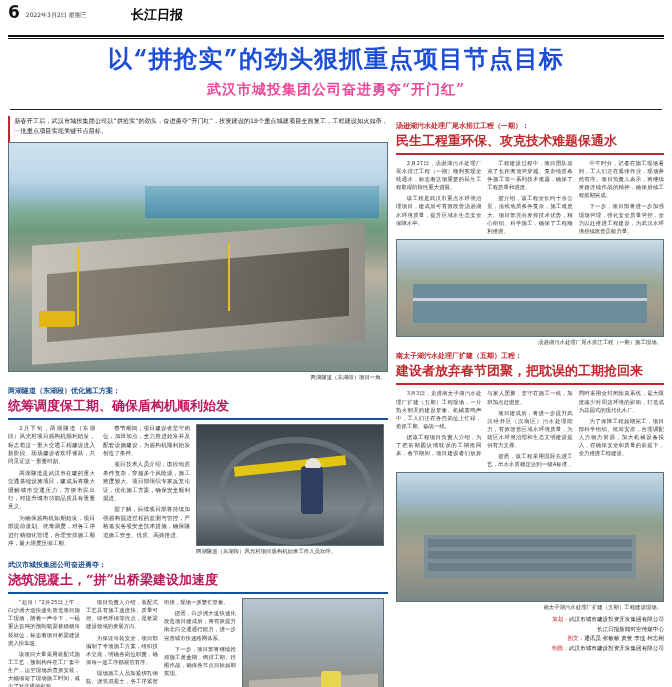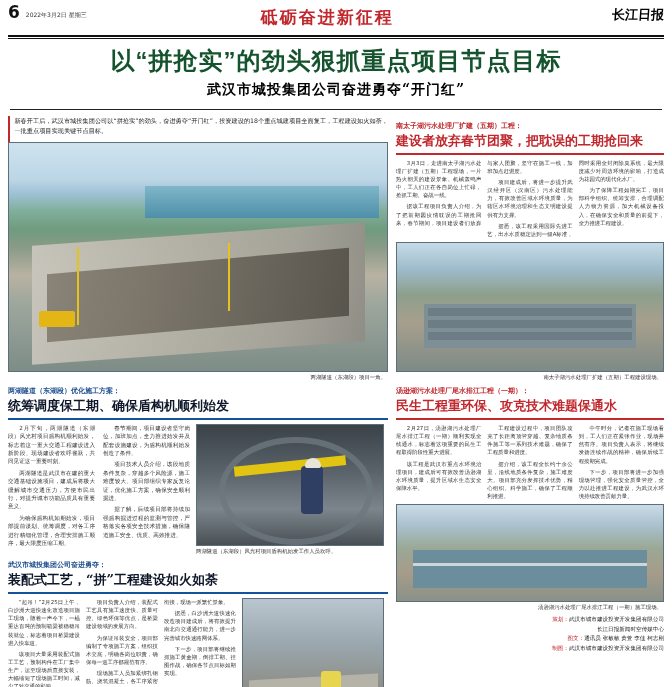--- a/index.html
+++ b/index.html
@@ -31,27 +31,27 @@
     display:inline-block;background:#ffffff;color:#000;
     transform:skewX(-4deg);
     font-size:13px;letter-spacing:0px;
   }
   .rule-top{height:2px;background:#111;margin:1px 0 0 0;}
   .rule-top2{height:1px;background:#111;margin-top:1px;}
 
   
   .headline-wrap{text-align:center;padding:8px 0 2px 0;}
   .headline{
-    font-family:Liberation Sans, sans-serif;
-    font-size:24px;font-weight:bold;letter-spacing:1px;color:#14532d;
+    font-family:Liberation Mono, monospace;
+    font-size:24px;font-weight:bold;letter-spacing:1px;color:#1d4ed8;
     line-height:1.15;
   }
   .subhead{
     font-family:"DejaVu Serif",serif;
-    font-size:14px;font-weight:bold;color:#000000;
+    font-size:14px;font-weight:bold;color:#ec4899;
     margin-top:6px;letter-spacing:1px;
   }
   .hr-thin{height:1px;background:#222;margin:8px 2px 6px 2px;}
 
   
   .cols{display:flex;gap:8px;}
   .col-left{width:380px;}
   .col-right{width:268px;}
 
   .lede{
@@ -66,21 +66,21 @@
   }
   .cap{font-size:5.4px;color:#333;text-align:right;padding:2px 2px 0 0;line-height:1.3;}
   .cap-left{text-align:left;}
 
   .sec-kicker{font-size:7px;color:#1e4f8f;font-weight:bold;margin:5px 0 2px 0;}
   .sec-kicker.red{color:#c0282d;}
   .sec-title{
     font-family:"DejaVu Serif",serif;font-weight:bold;font-size:13px;color:#111;
     line-height:1.25;margin:0 0 4px 0;
   }
-  .sec-title.blue{color:#0f172a;}
+  .sec-title.blue{color:#be185d;}
   .sec-title.red{color:#c0282d;}
   .underline-blue{height:2px;background:#14529c;margin-bottom:4px;}
   .underline-red{height:2px;background:#c0282d;margin-bottom:4px;}
 
   .body-2col{columns:2;column-gap:8px;font-size:5.6px;line-height:1.5;text-align:justify;color:#333;}
   .body-3col{columns:3;column-gap:6px;font-size:5.4px;line-height:1.5;text-align:justify;color:#333;}
   .body-2col p,.body-3col p,.body-1col p{margin:0 0 3px 0;text-indent:2em;}
 
   .credits{font-size:5.6px;line-height:1.7;color:#222;text-align:right;padding-top:4px;}
   .credits .lbl{color:#c0282d;}
@@ -149,21 +149,20 @@
   .ph-wide .sep{position:absolute;left:6%;top:60%;width:88%;height:3px;background:#cfd6d8;}
 </style>
 </head>
 <body>
 
 <div class="page">
 
   <div class="masthead">
     <div class="folio">6</div>
     <div class="folio-date">2022年3月2日  星期三</div>
-    <div class="banner-title">砥砺奋进新征程</div>
     <div class="nameplate">
       <span class="nameplate-inner">长江日报</span>
     </div>
   </div>
   <div class="rule-top"></div>
   <div class="rule-top2"></div>
 
   <div class="headline-wrap">
     <div class="headline">以“拼抢实”的劲头狠抓重点项目节点目标</div>
     <div class="subhead">武汉市城投集团公司奋进勇夺“开门红”</div>
@@ -211,21 +210,21 @@
               <div class="man"></div>
               <div class="helmet"></div>
             </div>
             <div class="cap cap-left">两湖隧道（东湖段）风光村项目盾构机始发工作人员欢呼。</div>
           </div>
         </div>
       </div>
 
       <div>
         <div class="sec-kicker">武汉市城投集团公司奋进勇夺：</div>
-        <div class="sec-title blue">装配式工艺，“拼”工程建设如火如荼</div>
+        <div class="sec-title blue">浇筑混凝土，“拼”出桥梁建设加速度</div>
         <div class="underline-blue"></div>
         <div style="display:flex;gap:6px;">
           <div style="width:228px;">
             <div class="body-3col">
               <p>“起吊！”2月25日上午，白沙洲大道快速化改造项目施工现场，随着一声令下，一榀重达百吨的预制箱梁被稳稳吊装就位，标志着项目桥梁建设进入快车道。</p>
               <p>该项目大量采用装配式施工工艺，预制构件在工厂集中生产，运至现场后直接安装，大幅缩短了现场施工时间，减少了对交通的影响。</p>
               <p>项目负责人介绍，装配式工艺具有施工速度快、质量可控、绿色环保等优点，是桥梁建设领域的发展方向。</p>
               <p>为保证吊装安全，项目部编制了专项施工方案，组织技术交底，明确各岗位职责，确保每一道工序都规范有序。</p>
               <p>现场施工人员加紧绑扎钢筋、浇筑混凝土，各工序紧密衔接，现场一派繁忙景象。</p>
               <p>据悉，白沙洲大道快速化改造项目建成后，将有效提升南北向交通通行能力，进一步完善城市快速路网体系。</p>
@@ -242,59 +241,59 @@
 
           </div>
         </div>
       </div>
 
     </div>
 
     <div class="col-right">
 
       <div>
-        <div class="sec-kicker red">南太子湖污水处理厂扩建（五期）工程：</div>
-        <div class="sec-title red">建设者放弃春节团聚，把耽误的工期抢回来</div>
-        <div class="underline-red"></div>
-        <div class="body-3col">
-          <p>3月3日，走进南太子湖污水处理厂扩建（五期）工程现场，一片热火朝天的建设景象。机械轰鸣声中，工人们正在各自岗位上忙碌，抢抓工期、奋战一线。</p>
-          <p>据该工程项目负责人介绍，为了把前期因疫情耽误的工期抢回来，春节期间，项目建设者们放弃与家人团聚，坚守在施工一线，加班加点赶进度。</p>
-          <p>项目建成后，将进一步提升武汉经开区（汉南区）污水处理能力，有效改善区域水环境质量，为辖区水环境治理和生态文明建设提供有力支撑。</p>
-          <p>据悉，该工程采用国际先进工艺，出水水质稳定达到一级A标准，同时采用全封闭除臭系统，最大限度减少对周边环境的影响，打造成为花园式的现代化水厂。</p>
-          <p>为了保障工程如期完工，项目部科学组织、统筹安排，合理调配人力物力资源，加大机械设备投入，在确保安全和质量的前提下，全力推进工程建设。</p>
-        </div>
-        <div class="photo ph-r2" style="margin-top:4px;">
-          <div class="tank">
-              <b></b>
-              <b></b>
-              <b></b>
-            </div>
-        </div>
-        <div class="cap">南太子湖污水处理厂扩建（五期）工程建设现场。</div>
-      </div>
-
-      <div>
         <div class="sec-kicker red">汤逊湖污水处理厂尾水排江工程（一期）：</div>
         <div class="sec-title red">民生工程重环保、攻克技术难题保通水</div>
         <div class="underline-red"></div>
         <div class="body-3col">
           <p>2月27日，汤逊湖污水处理厂尾水排江工程（一期）顺利实现全线通水，标志着这项重要的民生工程取得阶段性重大进展。</p>
           <p>该工程是武汉市重点水环境治理项目，建成后可有效改善汤逊湖水环境质量，提升区域水生态安全保障水平。</p>
           <p>工程建设过程中，项目团队攻克了长距离顶管穿越、复杂地质条件施工等一系列技术难题，确保了工程质量和进度。</p>
           <p>据介绍，该工程全长约十余公里，沿线地质条件复杂，施工难度大。项目部充分发挥技术优势，精心组织、科学施工，确保了工程顺利推进。</p>
           <p>中午时分，记者在施工现场看到，工人们正在紧张作业，现场井然有序。项目负责人表示，将继续发扬连续作战的精神，确保后续工程按期完成。</p>
           <p>下一步，项目部将进一步加强现场管理，强化安全质量管控，全力以赴推进工程建设，为武汉水环境持续改善贡献力量。</p>
         </div>
         <div class="photo ph-wide" style="margin-top:4px;">
           <div class="basin"></div>
           <div class="sep"></div>
         </div>
         <div class="cap">汤逊湖污水处理厂尾水排江工程（一期）施工现场。</div>
       </div>
 
+      <div>
+        <div class="sec-kicker red">南太子湖污水处理厂扩建（五期）工程：</div>
+        <div class="sec-title red">建设者放弃春节团聚，把耽误的工期抢回来</div>
+        <div class="underline-red"></div>
+        <div class="body-3col">
+          <p>3月3日，走进南太子湖污水处理厂扩建（五期）工程现场，一片热火朝天的建设景象。机械轰鸣声中，工人们正在各自岗位上忙碌，抢抓工期、奋战一线。</p>
+          <p>据该工程项目负责人介绍，为了把前期因疫情耽误的工期抢回来，春节期间，项目建设者们放弃与家人团聚，坚守在施工一线，加班加点赶进度。</p>
+          <p>项目建成后，将进一步提升武汉经开区（汉南区）污水处理能力，有效改善区域水环境质量，为辖区水环境治理和生态文明建设提供有力支撑。</p>
+          <p>据悉，该工程采用国际先进工艺，出水水质稳定达到一级A标准，同时采用全封闭除臭系统，最大限度减少对周边环境的影响，打造成为花园式的现代化水厂。</p>
+          <p>为了保障工程如期完工，项目部科学组织、统筹安排，合理调配人力物力资源，加大机械设备投入，在确保安全和质量的前提下，全力推进工程建设。</p>
+        </div>
+        <div class="photo ph-r2" style="margin-top:4px;">
+          <div class="tank">
+              <b></b>
+              <b></b>
+              <b></b>
+            </div>
+        </div>
+        <div class="cap">南太子湖污水处理厂扩建（五期）工程建设现场。</div>
+      </div>
+
       <div class="credits">
         <div>
           <span class="lbl">策划：</span><span>武汉市城市建设投资开发集团有限公司</span>
         </div>
         <div>长江日报新闻时空传媒中心</div>
         <div>
           <span class="lbl">图文：</span><span>通讯员 张敏敏 黄萱 李佳 柯志刚</span>
         </div>
         <div>
           <span class="lbl">制图：</span><span>武汉市城市建设投资开发集团有限公司</span>

